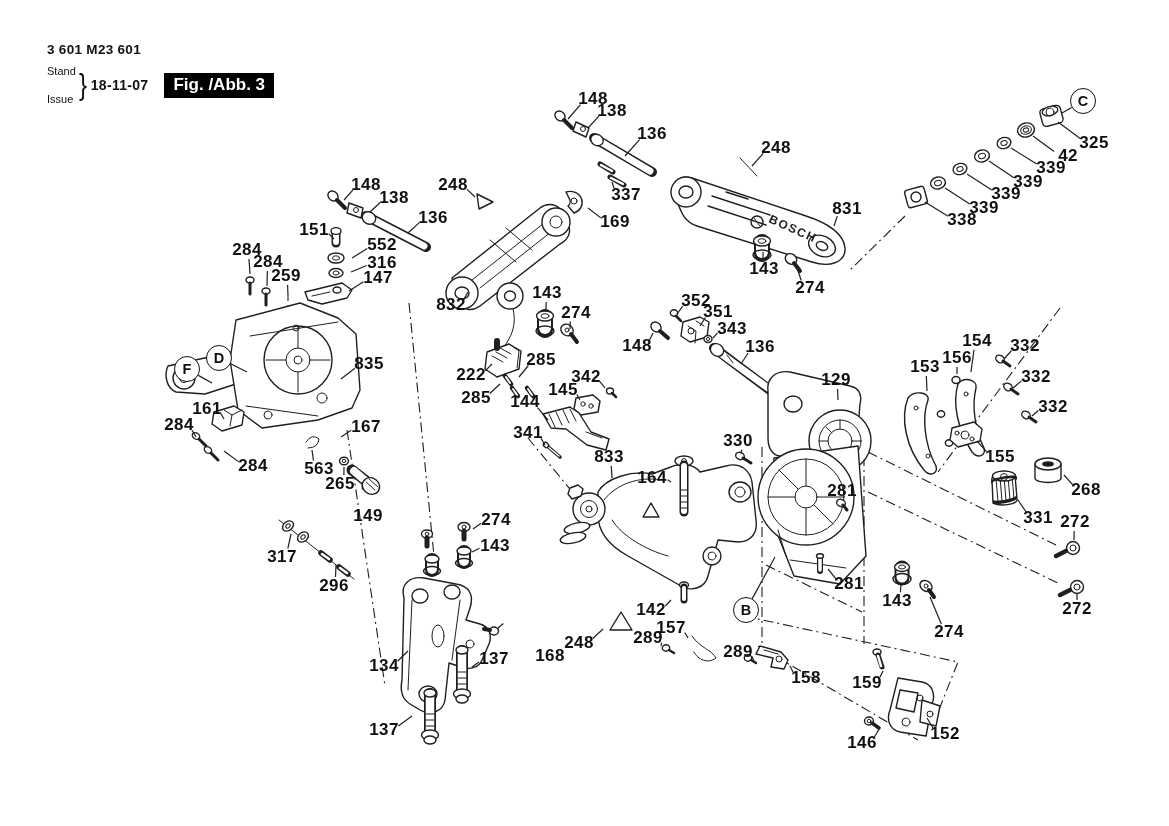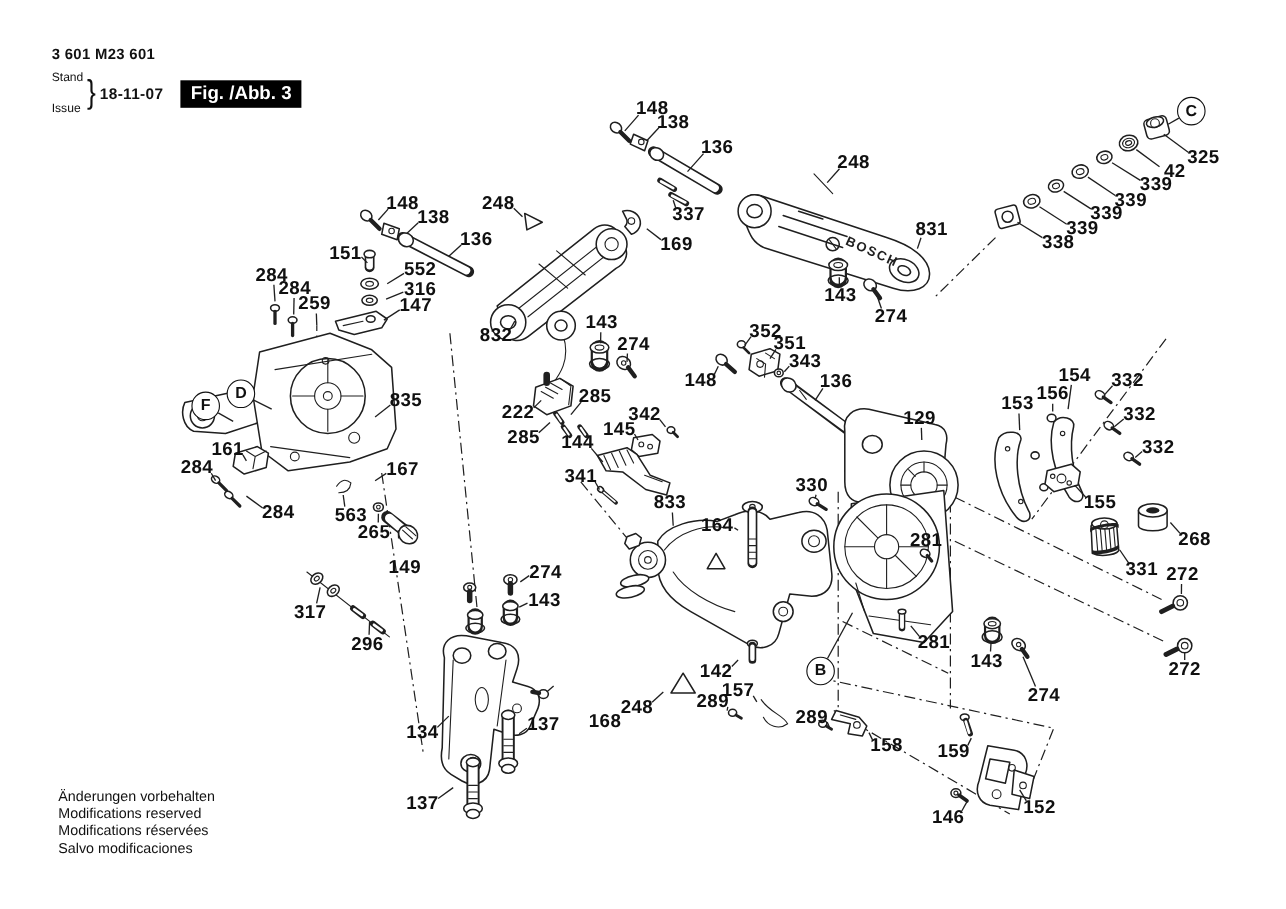--- a/index.html
+++ b/index.html
@@ -679,20 +679,14 @@
       <div class="callout" style="left: 806px; top: 678px;">158</div>
       <div class="callout" style="left: 867px; top: 683px;">159</div>
       <div class="callout" style="left: 862px; top: 743px;">146</div>
       <div class="callout" style="left: 945px; top: 734px;">152</div>
       <div class="ref-letter" style="left: 1083px; top: 101px;">C</div>
       <div class="ref-letter" style="left: 219px; top: 358px;">D</div>
       <div class="ref-letter" style="left: 187px; top: 369px;">F</div>
       <div class="ref-letter" style="left: 746px; top: 610px;">B</div>
     </div>
 
-<div id="footer">
-  <div>Änderungen vorbehalten</div>
-  <div>Modifications reserved</div>
-  <div>Modifications réservées</div>
-  <div>Salvo modificaciones</div>
+
 </div>
 
-</div>
-
 </body></html>

